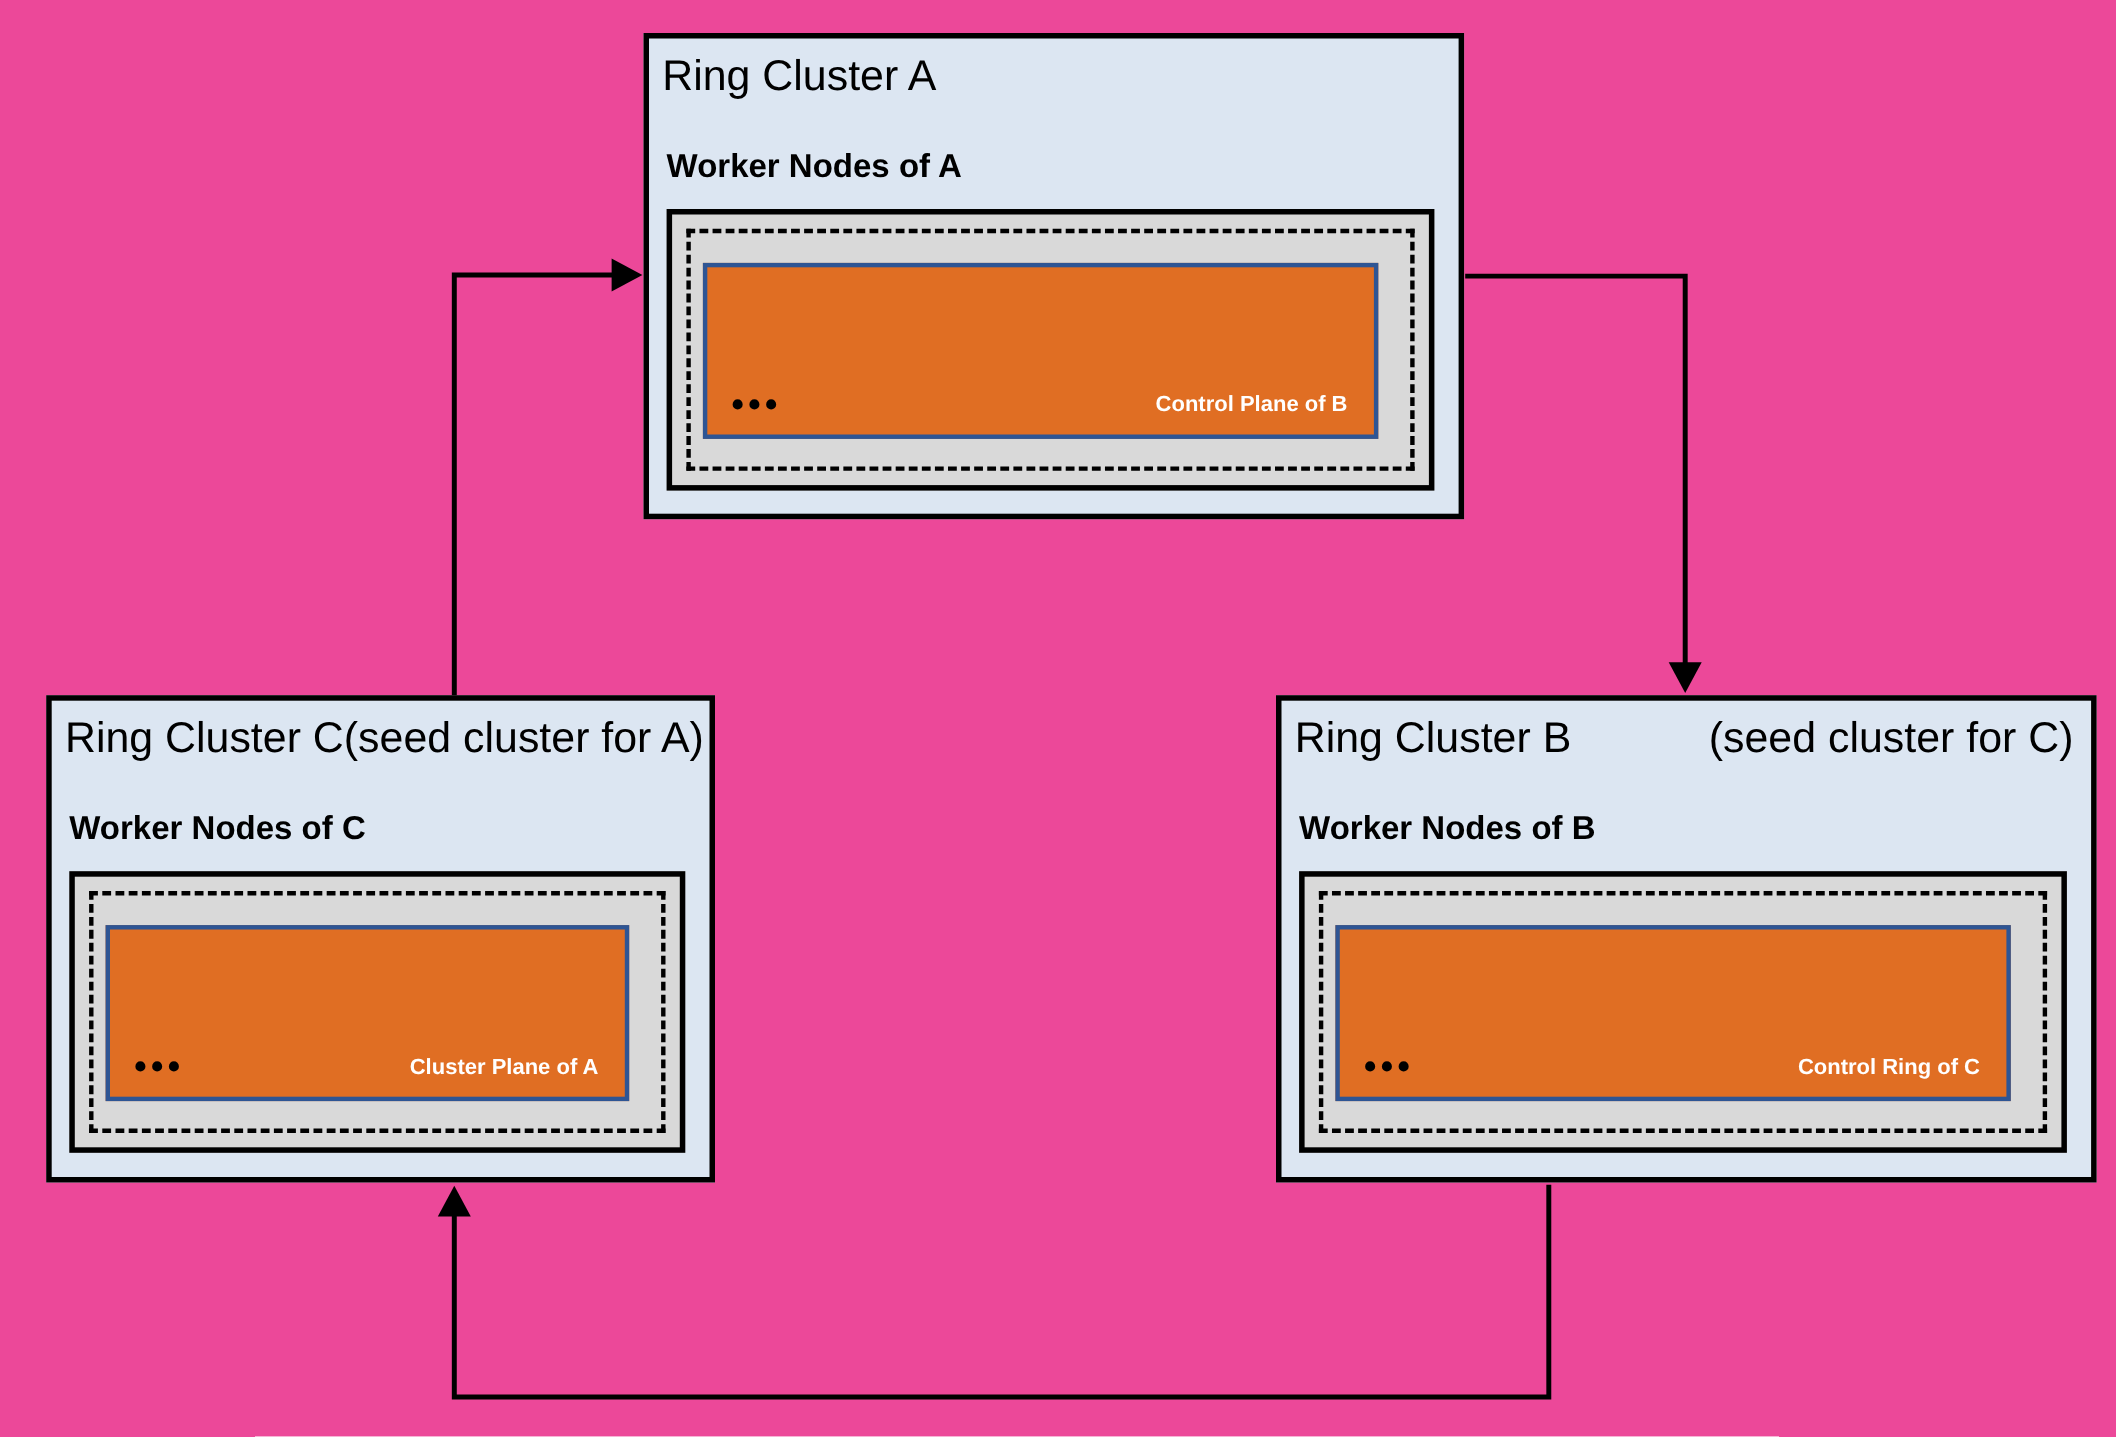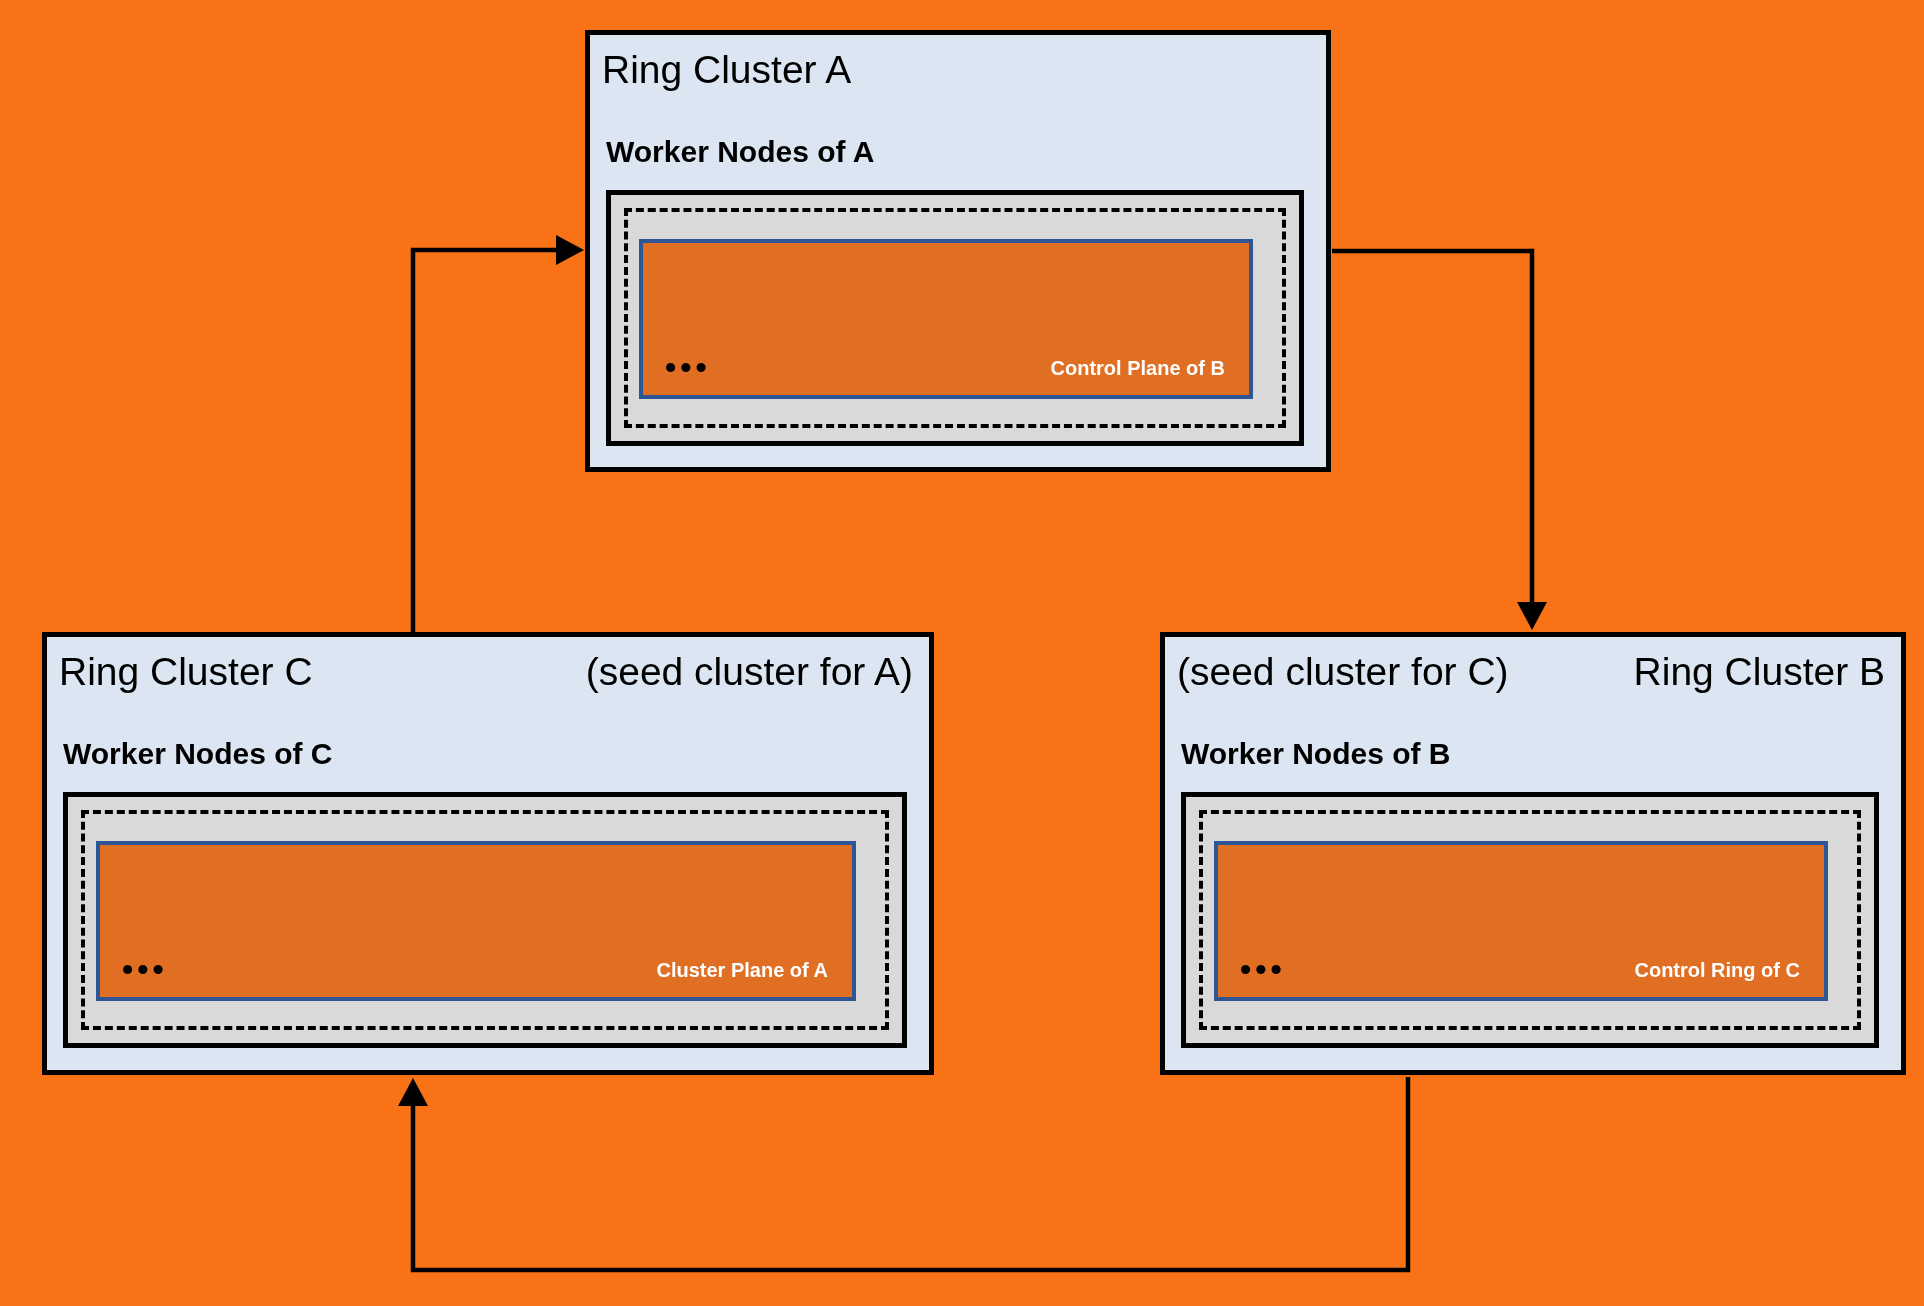--- a/index.html
+++ b/index.html
@@ -13,31 +13,31 @@
     --text: #000000;
   }
   * { margin: 0; padding: 0; box-sizing: border-box; }
   html, body { background: #ffffff; }
   body { font-family: "Liberation Sans", sans-serif; }
 
   .canvas {
     position: relative;
     width: 1924px;
     height: 1306px;
-    background: #f97316;
+    background: #ec4899;
     overflow: hidden;
   }
 
   .cluster {
     position: absolute;
     background: var(--cluster-bg);
     border: 5px solid var(--cluster-border);
   }
   .cluster-a { left: 585px; top: 30px;  width: 746px; height: 442px; }
-  .cluster-c { left: 42px;  top: 632px; width: 892px; height: 443px; }
+  .cluster-c { left: 42px;  top: 632px; width: 608px; height: 443px; }
   .cluster-b { left: 1160px; top: 632px; width: 746px; height: 443px; }
 
   .cluster-title {
     position: absolute;
     left: 12px; right: 16px; top: 12px;
     display: flex;
     justify-content: space-between;
     align-items: baseline;
     font-size: 39px;
     line-height: 1.2;
@@ -133,22 +133,22 @@
       <div class="dashed-ring"></div>
       <div class="control-plane">
         <span class="cp-dots">•••</span>
         <span class="cp-label">Cluster Plane of A</span>
       </div>
     </div>
   </div>
 
   <div class="cluster cluster-b">
     <div class="cluster-title">
+      <span>Ring Cluster B</span>
       <span>(seed cluster for C)</span>
-      <span>Ring Cluster B</span>
     </div>
     <div class="worker-label">Worker Nodes of B</div>
     <div class="worker-box">
       <div class="dashed-ring"></div>
       <div class="control-plane">
         <span class="cp-dots">•••</span>
         <span class="cp-label">Control Ring of C</span>
       </div>
     </div>
   </div>

